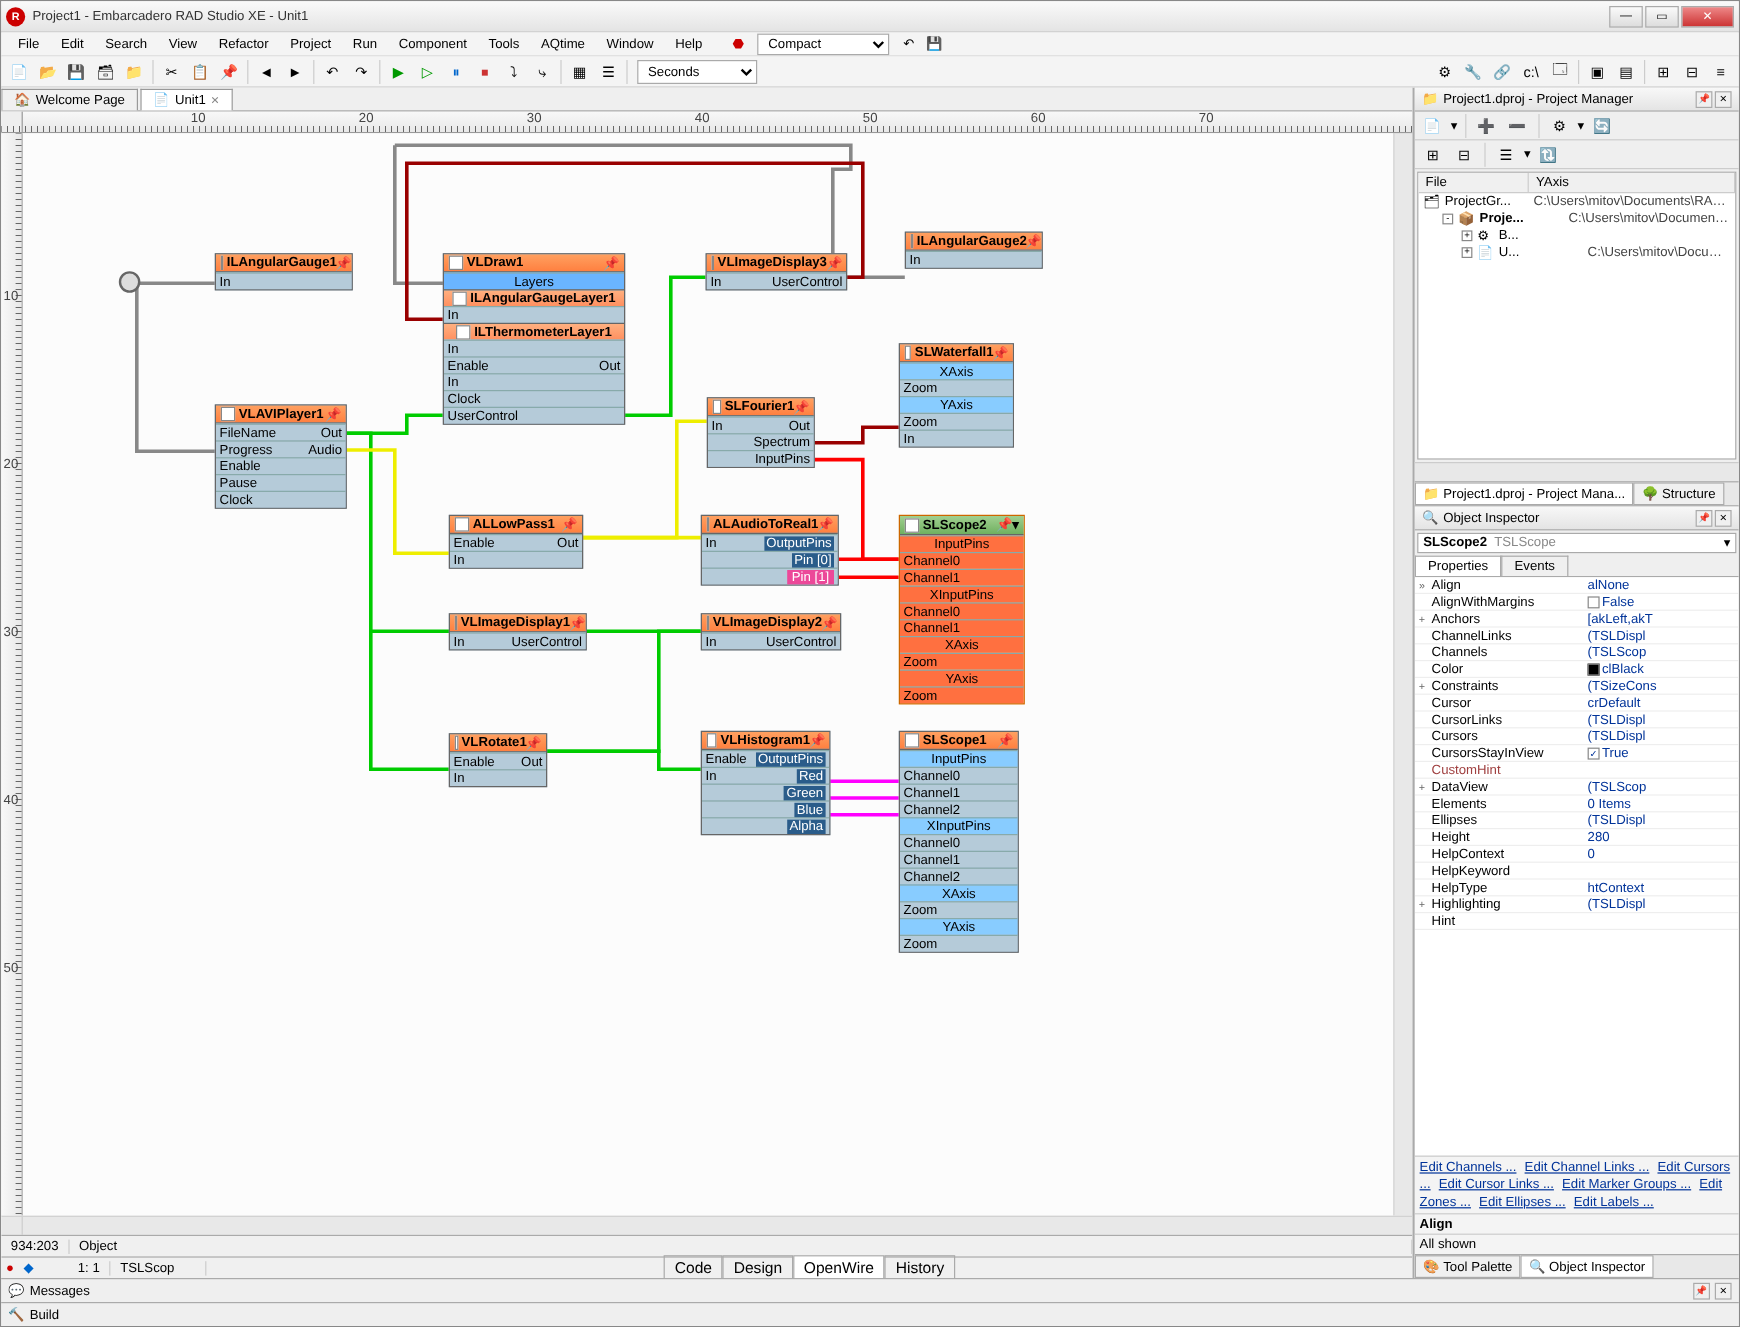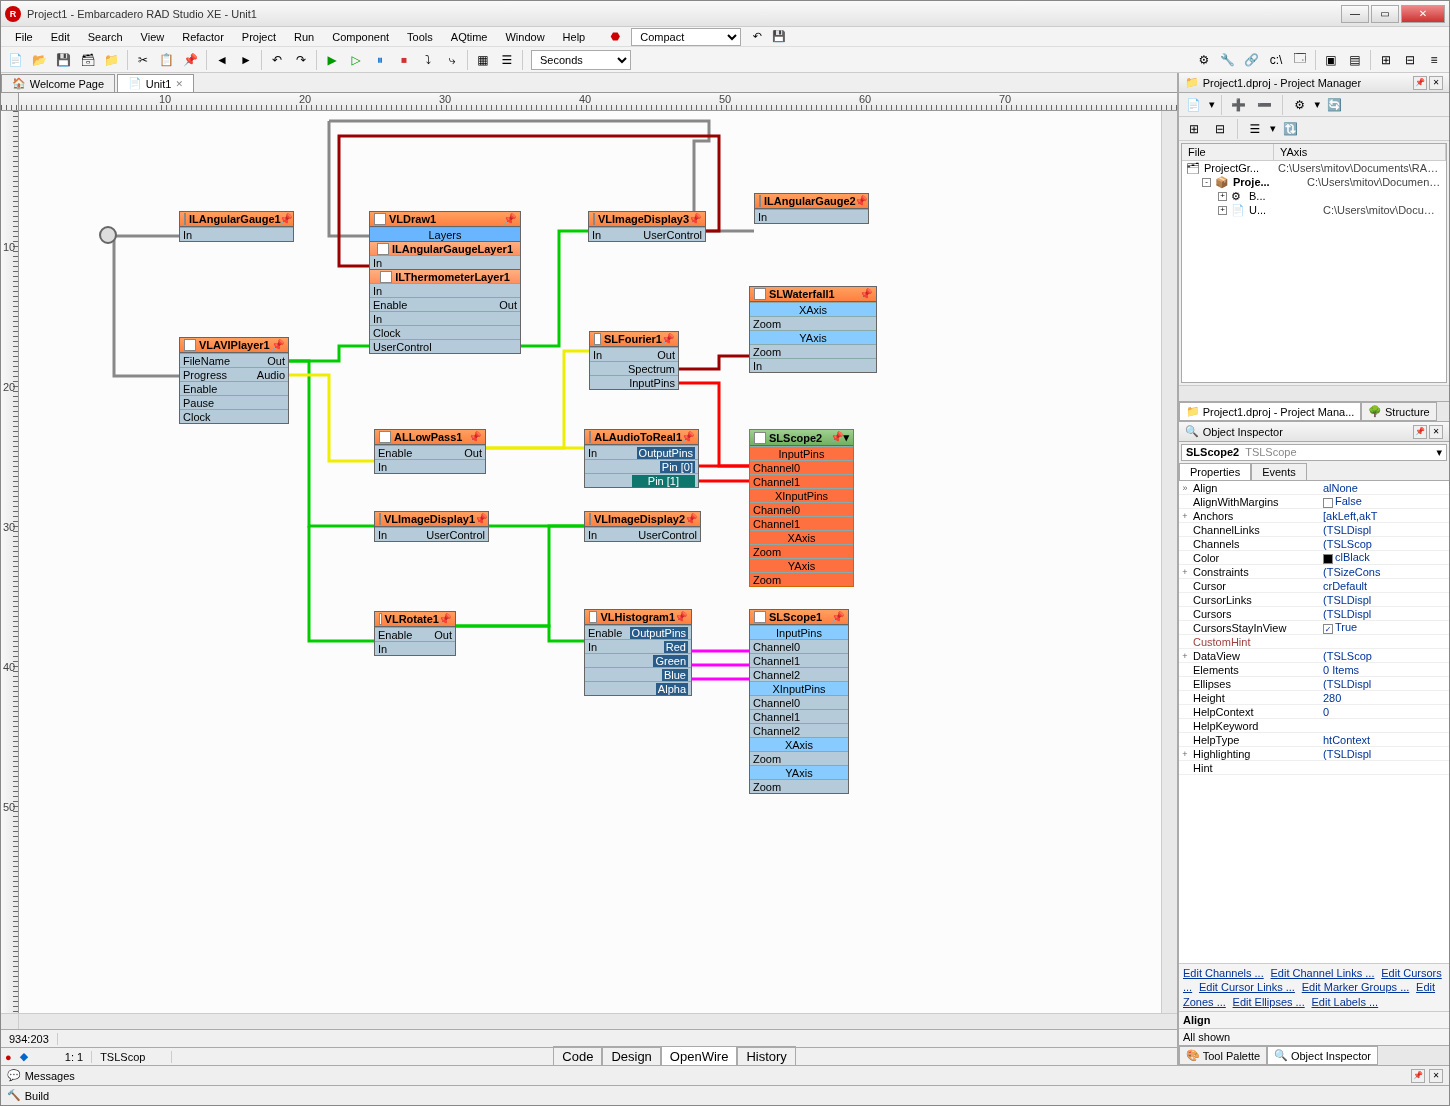--- a/index.html
+++ b/index.html
@@ -341,21 +341,21 @@
             <div class="block-header">
                 <span class="block-icon"></span>
                 <span>ILAngularGauge2</span>
                 <span class="block-pin-icon">📌</span>
               </div>
             <div class="block-row sub">
                 <span class="l">In</span>
               </div>
           </div>
 
-          <div class="block" style="left:730px;top:175px;width:128px">
+          <div class="block" style="left:730px;top:175px;width:96px">
             <div class="block-header">
                 <span class="block-icon"></span>
                 <span>SLWaterfall1</span>
                 <span class="block-pin-icon">📌</span>
               </div>
             <div class="block-row" style="background:#8cf;justify-content:center">XAxis</div>
             <div class="block-row sub">
                 <span class="l">Zoom</span>
               </div>
             <div class="block-row" style="background:#8cf;justify-content:center">YAxis</div>
@@ -411,21 +411,21 @@
             <div class="block-row sub">
                 <span class="l">In</span>
                 <span class="r" style="background:#2a5c8a;color:#fff;padding:0 2px">OutputPins</span>
               </div>
             <div class="block-row sub">
                 <span class="l"></span>
                 <span class="r" style="background:#2a5c8a;color:#fff;padding:0 2px">Pin [0]</span>
               </div>
             <div class="block-row sub">
                 <span class="l"></span>
-                <span class="r" style="background:#0f766e;color:#fff;padding:0 16px">Pin [1]</span>
+                <span class="r" style="background:#ec4899;color:#fff;padding:0 4px">Pin [1]</span>
               </div>
           </div>
 
           <div class="block" style="left:730px;top:318px;width:105px;background:#ffe0b0;border:1px solid #c60">
             <div class="block-header green">
                 <span class="block-icon"></span>
                 <span>SLScope2</span>
                 <span class="block-pin-icon">📌</span>
                 <span>▾</span>
               </div>
@@ -559,20 +559,21 @@
         </div>
         <div class="canvas-scroll-v"></div>
       </div>
       <div class="canvas-scroll-h">
         <div style="width:18px;border-right:1px solid #ccc"></div>
         <div style="flex:1"></div>
       </div>
 
       <div class="statusbar">
         <span class="status-cell">934:203</span>
+        <span class="status-cell" style="flex:1">Object</span>
       </div>
       <div class="statusbar">
         <span style="padding:0 4px;color:#c00">●</span>
         <span style="padding:0 4px;color:#06c">◆</span>
         <span class="status-cell" style="width:60px;text-align:right">1: 1</span>
         <span class="status-cell" style="width:80px">TSLScop</span>
         <span style="flex:1"></span>
         <div class="bottom-tab">Code</div>
         <div class="bottom-tab">Design</div>
         <div class="bottom-tab active">OpenWire</div>

